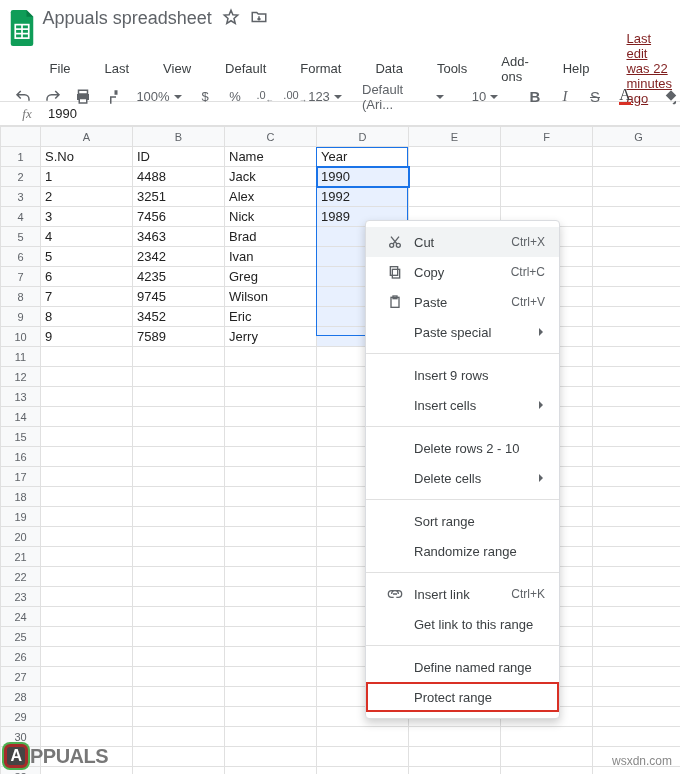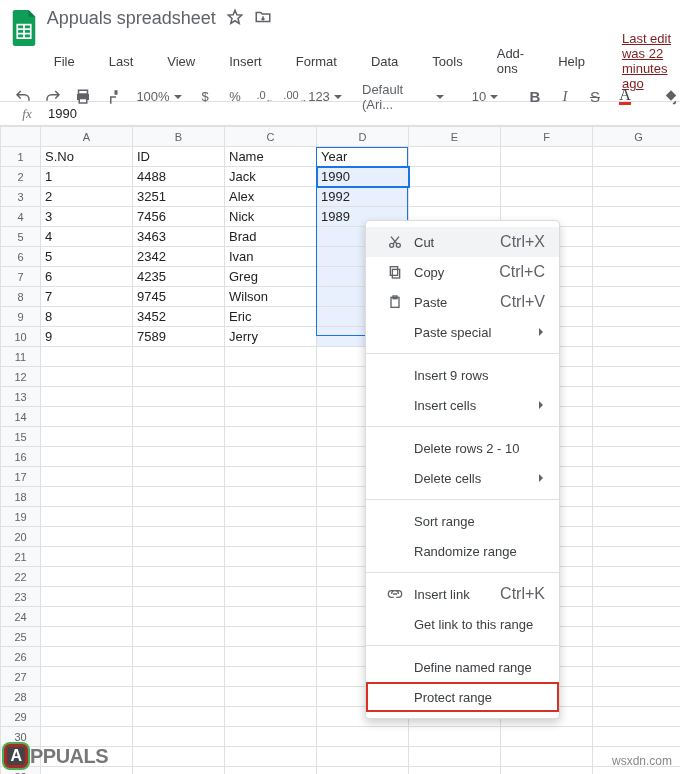--- a/index.html
+++ b/index.html
@@ -183,21 +183,21 @@
   .ctx-icon {
     width: 22px;
     display: inline-flex;
     justify-content: center;
     color: #5f6368;
     margin-right: 8px;
     flex-shrink: 0;
   }
   .ctx-icon svg { width: 16px; height: 16px; }
   .ctx-label { flex: 1; }
-  .ctx-shortcut { color: #5f6368; font-size: 16px; }
+  .ctx-shortcut { color: #5f6368; font-size: 12px; }
   .ctx-sub::after {
     content: "";
     position: absolute;
     right: 12px;
     top: 50%;
     transform: translateY(-50%);
     border: 4px solid transparent;
     border-left-color: #5f6368;
   }
   .ctx-divider { height: 1px; background: #e0e0e0; margin: 6px 0; }
@@ -265,21 +265,21 @@
         <svg width="18" height="18" viewBox="0 0 24 24">
             <path fill="none" stroke="#5f6368" stroke-width="2" d="M3 6h6l2 2h10v10H3z"></path>
             <path fill="none" stroke="#5f6368" stroke-width="2" d="M12 11v5m0 0l-2-2m2 2l2-2"></path>
           </svg>
       </span>
     </div>
     <div class="menu-row">
       <span class="menu-item">File</span>
       <span class="menu-item">Last</span>
       <span class="menu-item">View</span>
-      <span class="menu-item">Insert</span>
+      <span class="menu-item">Default</span>
       <span class="menu-item">Format</span>
       <span class="menu-item">Data</span>
       <span class="menu-item">Tools</span>
       <span class="menu-item">Add-ons</span>
       <span class="menu-item">Help</span>
       <span class="last-edit">Last edit was 22 minutes ago</span>
     </div>
   </div>
 </div>
 

